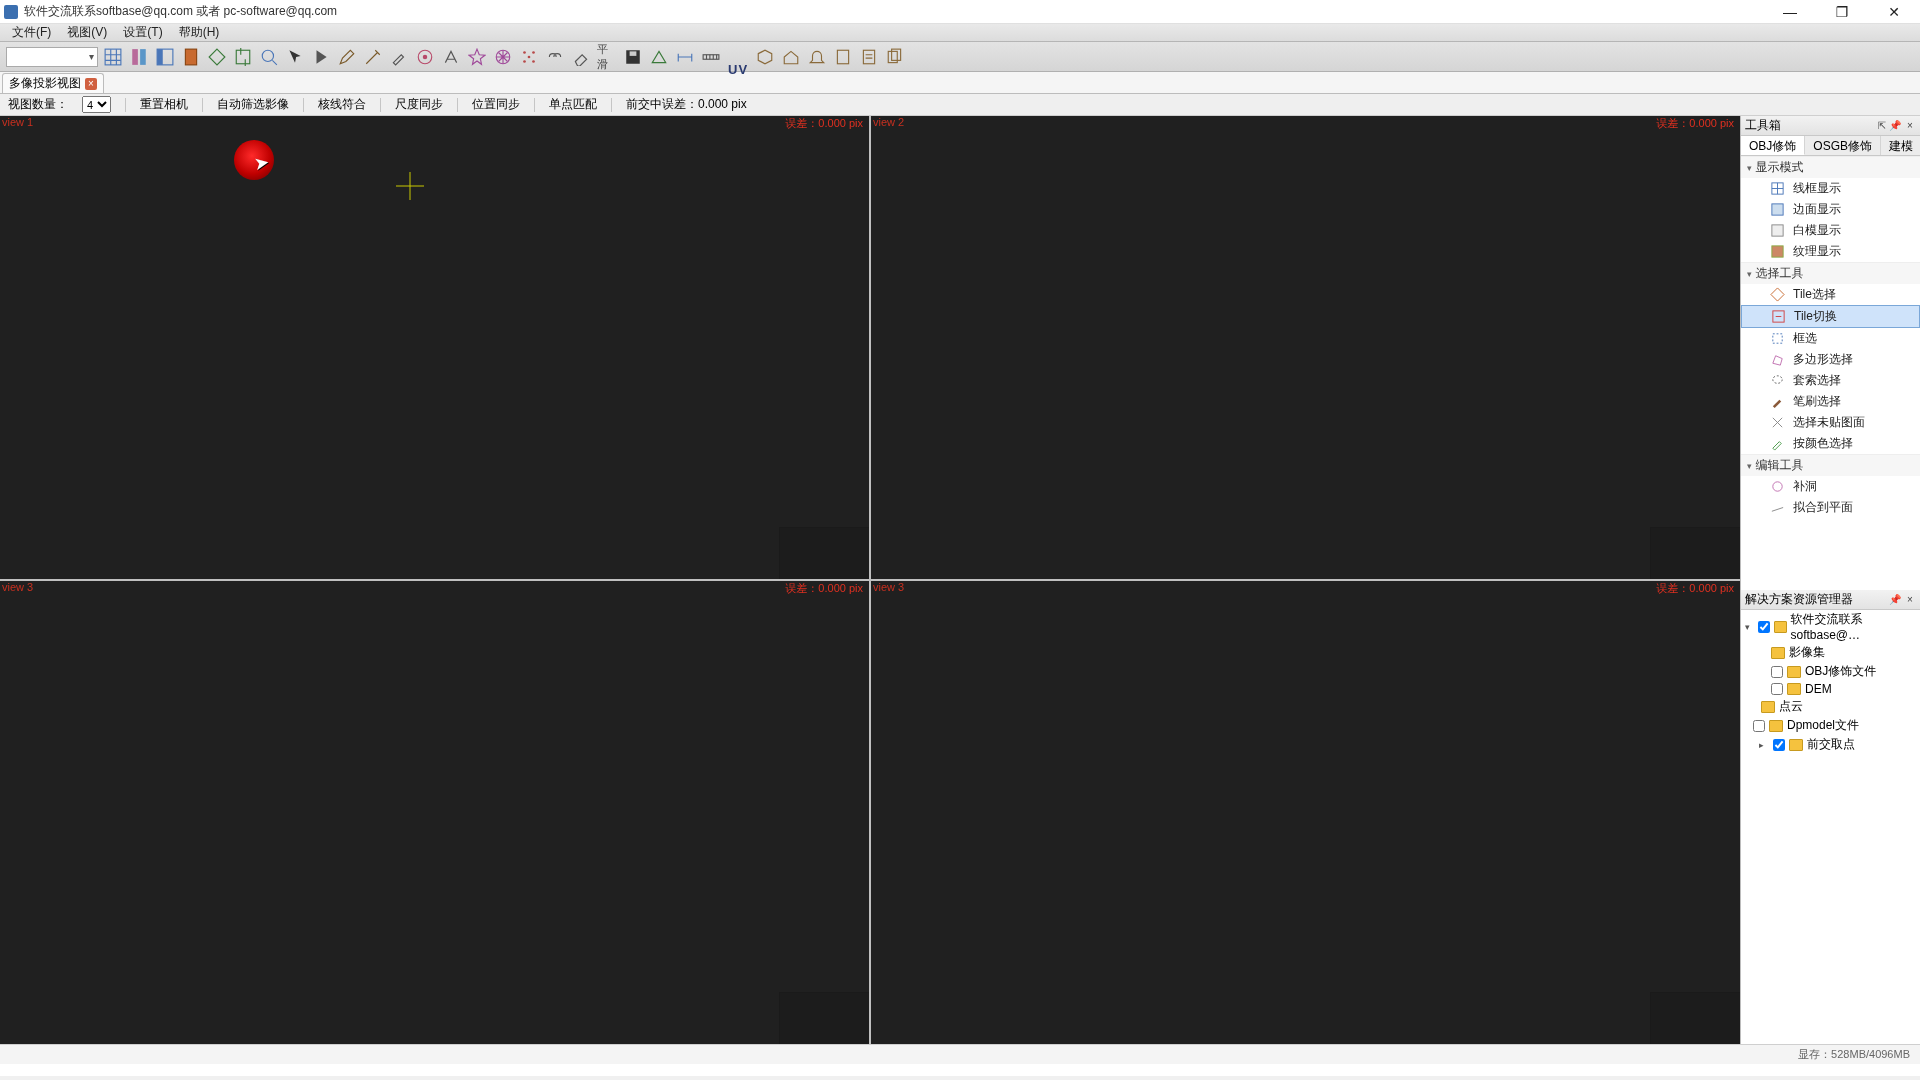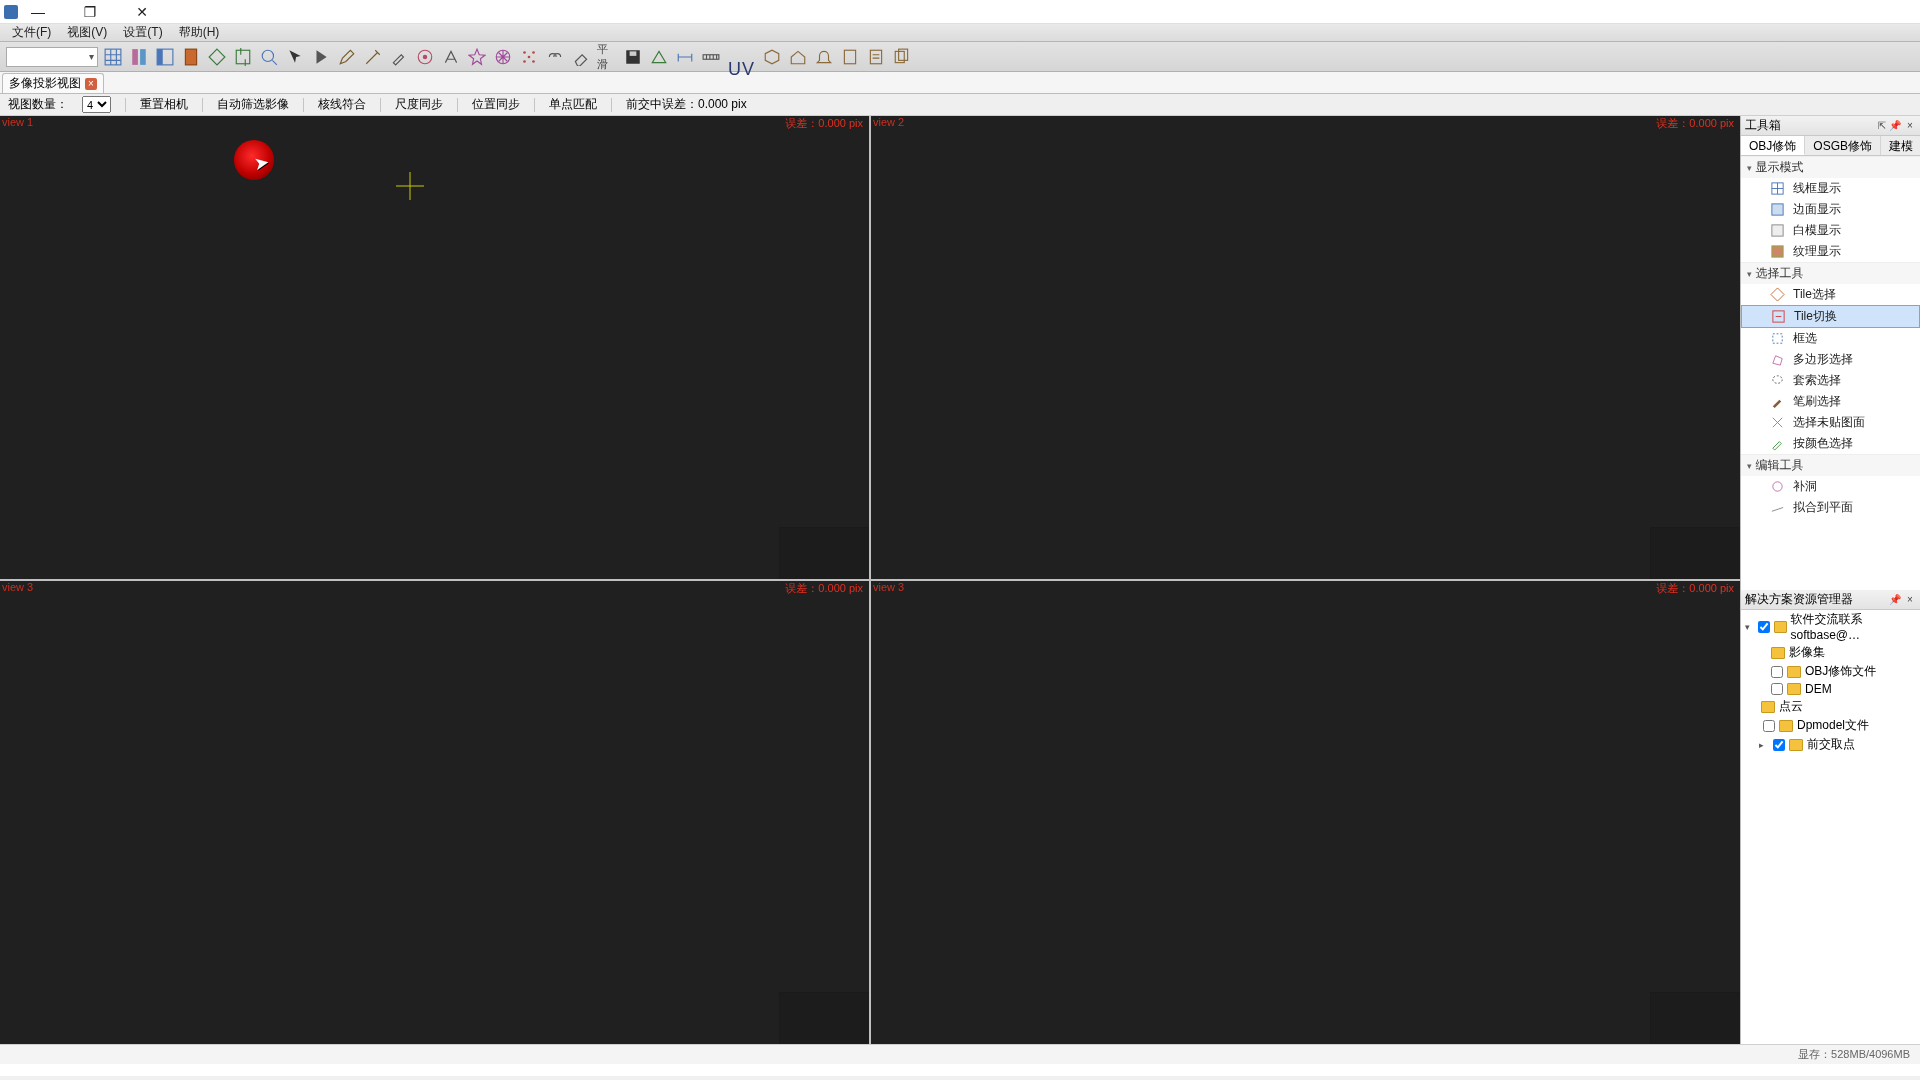--- a/index.html
+++ b/index.html
@@ -15,21 +15,21 @@
 
 .menubar { height: 18px; background: linear-gradient(#e9e9e9,#dcdcdc); display: flex; align-items: center; padding: 0 4px; border-bottom: 1px solid #b5b5b5; }
 .menubar .menu-item { padding: 2px 8px; font-size: 12px; color: #222; cursor: pointer; }
 
 
 .maintoolbar { height: 30px; background: linear-gradient(#e3e3e3,#d5d5d5); border-bottom: 1px solid #b0b0b0; display: flex; align-items: center; padding: 0 6px; gap: 4px; }
 .dropdown { width: 92px; height: 20px; background: #fff; border: 1px solid #aaa; display: flex; align-items:center; justify-content:flex-end; padding-right:3px; }
 .dropdown::after{ content:"▾"; font-size:10px; color:#555;}
 .tb-icon { width: 22px; height: 22px; display:flex; align-items:center; justify-content:center; border:1px solid transparent; cursor:pointer; }
 .tb-icon svg { width:18px; height:18px; }
-.uv-label { font-size:18px; font-weight:normal; color:#2a3a70; letter-spacing:1px; padding:0 2px;margin-top:26px;}
+.uv-label { font-size:13px; font-weight:bold; color:#2a3a70; letter-spacing:1px; padding:0 2px;margin-top:26px;}
 
 
 .tabstrip { height: 22px; background: #f5f5f5; display:flex; align-items:flex-end; border-bottom:1px solid #bcbcbc; }
 .tabstrip .tab { height:20px; padding: 0 6px; background:#fafafa; border:1px solid #bcbcbc; border-bottom:none; border-radius:3px 3px 0 0; display:flex; align-items:center; gap:4px; font-size:12px; margin-left:2px;}
 .tabstrip .tab .closebox { width:12px;height:12px;background:#d06040;color:#fff;font-size:10px;display:flex;align-items:center;justify-content:center;border-radius:2px; }
 
 
 .optbar { height: 22px; background:#efefef; border-bottom:1px solid #cfcfcf; display:flex; align-items:center; gap:14px; padding:0 8px; font-size:12px;}
 .optbar .sep{ width:1px; height:14px; background:#c5c5c5;}
 .optbar select{ font-size:11px; height:17px; }
@@ -75,20 +75,21 @@
 .statusbar { height:20px; background:#f4f4f4; border-top:1px solid #cfcfcf; display:flex; align-items:center; justify-content:flex-end; padding:0 10px; font-size:11px; color:#666;}
 
 
 .blankstrip{ height:12px; background:#fff;}
 </style>
 </head>
 <body>
 
 <div class="titlebar">
   <span class="app-icon"></span>
+  <span class="title-text">软件交流联系softbase@qq.com 或者 pc-software@qq.com</span>
   <div class="win-btns">
     <div class="win-btn">—</div>
     <div class="win-btn">❐</div>
     <div class="win-btn">✕</div>
   </div>
 </div>
 
 <div class="menubar">
   <div class="menu-item">文件(F)</div>
   <div class="menu-item">视图(V)</div>
@@ -477,21 +478,21 @@
         </div>
       <div class="tree-node" style="padding-left:30px;">
           <input type="checkbox" style="">
           <span class="folder-icon"></span>
           <span>DEM</span>
         </div>
       <div class="tree-node" style="padding-left:20px;">
           <span class="folder-icon"></span>
           <span>点云</span>
         </div>
-      <div class="tree-node" style="padding-left:22px;">
+      <div class="tree-node" style="padding-left:12px;">
           <input type="checkbox" style="">
           <span class="folder-icon"></span>
           <span>Dpmodel文件</span>
         </div>
       <div class="tree-node" style="padding-left:18px;">
           <span class="expander">▸</span>
           <input type="checkbox" checked="" style="">
           <span class="folder-icon"></span>
           <span>前交取点</span>
         </div>

